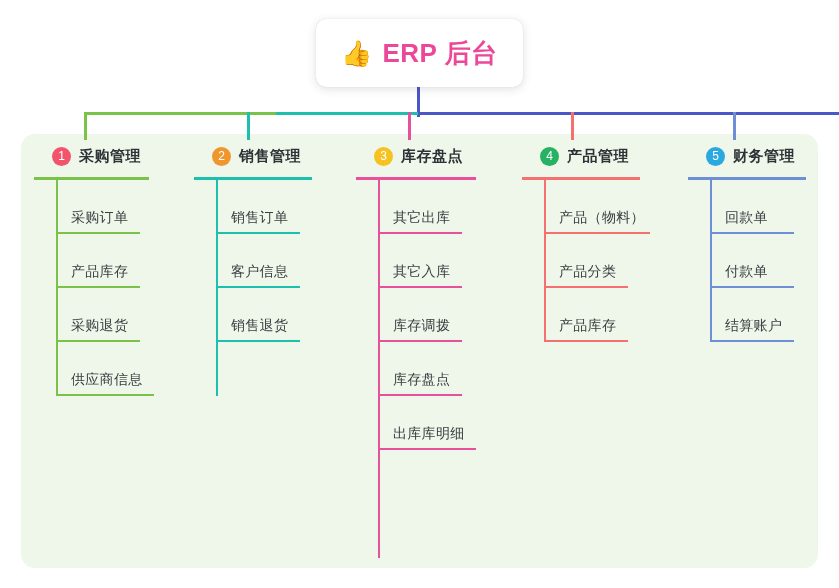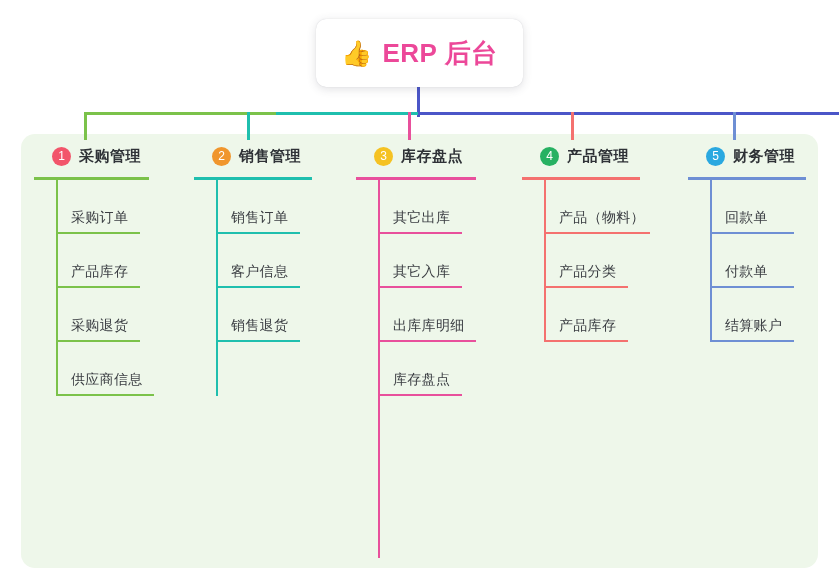--- a/index.html
+++ b/index.html
@@ -221,27 +221,31 @@
           <div class="spine" style="height: 378px; background: rgb(232, 80, 156);"></div>
           <div class="leaf">
             <span class="leaf-label">其它出库</span>
             <div class="leaf-rule" style="width: 84px; background: rgb(232, 80, 156);"></div>
           </div>
           <div class="leaf">
             <span class="leaf-label">其它入库</span>
             <div class="leaf-rule" style="width: 84px; background: rgb(232, 80, 156);"></div>
           </div>
           <div class="leaf">
+            <span class="leaf-label">库存调拨</span>
+            <div class="leaf-rule" style="width: 84px; background: rgb(232, 80, 156);"></div>
+          </div>
+          <div class="leaf">
+            <span class="leaf-label">库存盘点</span>
+            <div class="leaf-rule" style="width: 84px; background: rgb(232, 80, 156);"></div>
+          </div>
+          <div class="leaf">
             <span class="leaf-label">出库库明细</span>
             <div class="leaf-rule" style="width: 98px; background: rgb(232, 80, 156);"></div>
           </div>
-          <div class="leaf">
-            <span class="leaf-label">库存盘点</span>
-            <div class="leaf-rule" style="width: 84px; background: rgb(232, 80, 156);"></div>
-          </div>
         </div>
       </div>
       <div class="column" style="left: 522px;">
         <div class="col-head">
           <span class="badge" style="background: rgb(39, 177, 98);">4</span>
           <span class="col-title">产品管理</span>
         </div>
         <div class="col-rule" style="width: 118px; background: rgb(244, 113, 111);"></div>
         <div class="leaves">
           <div class="spine" style="height: 162px; background: rgb(244, 113, 111);"></div>

